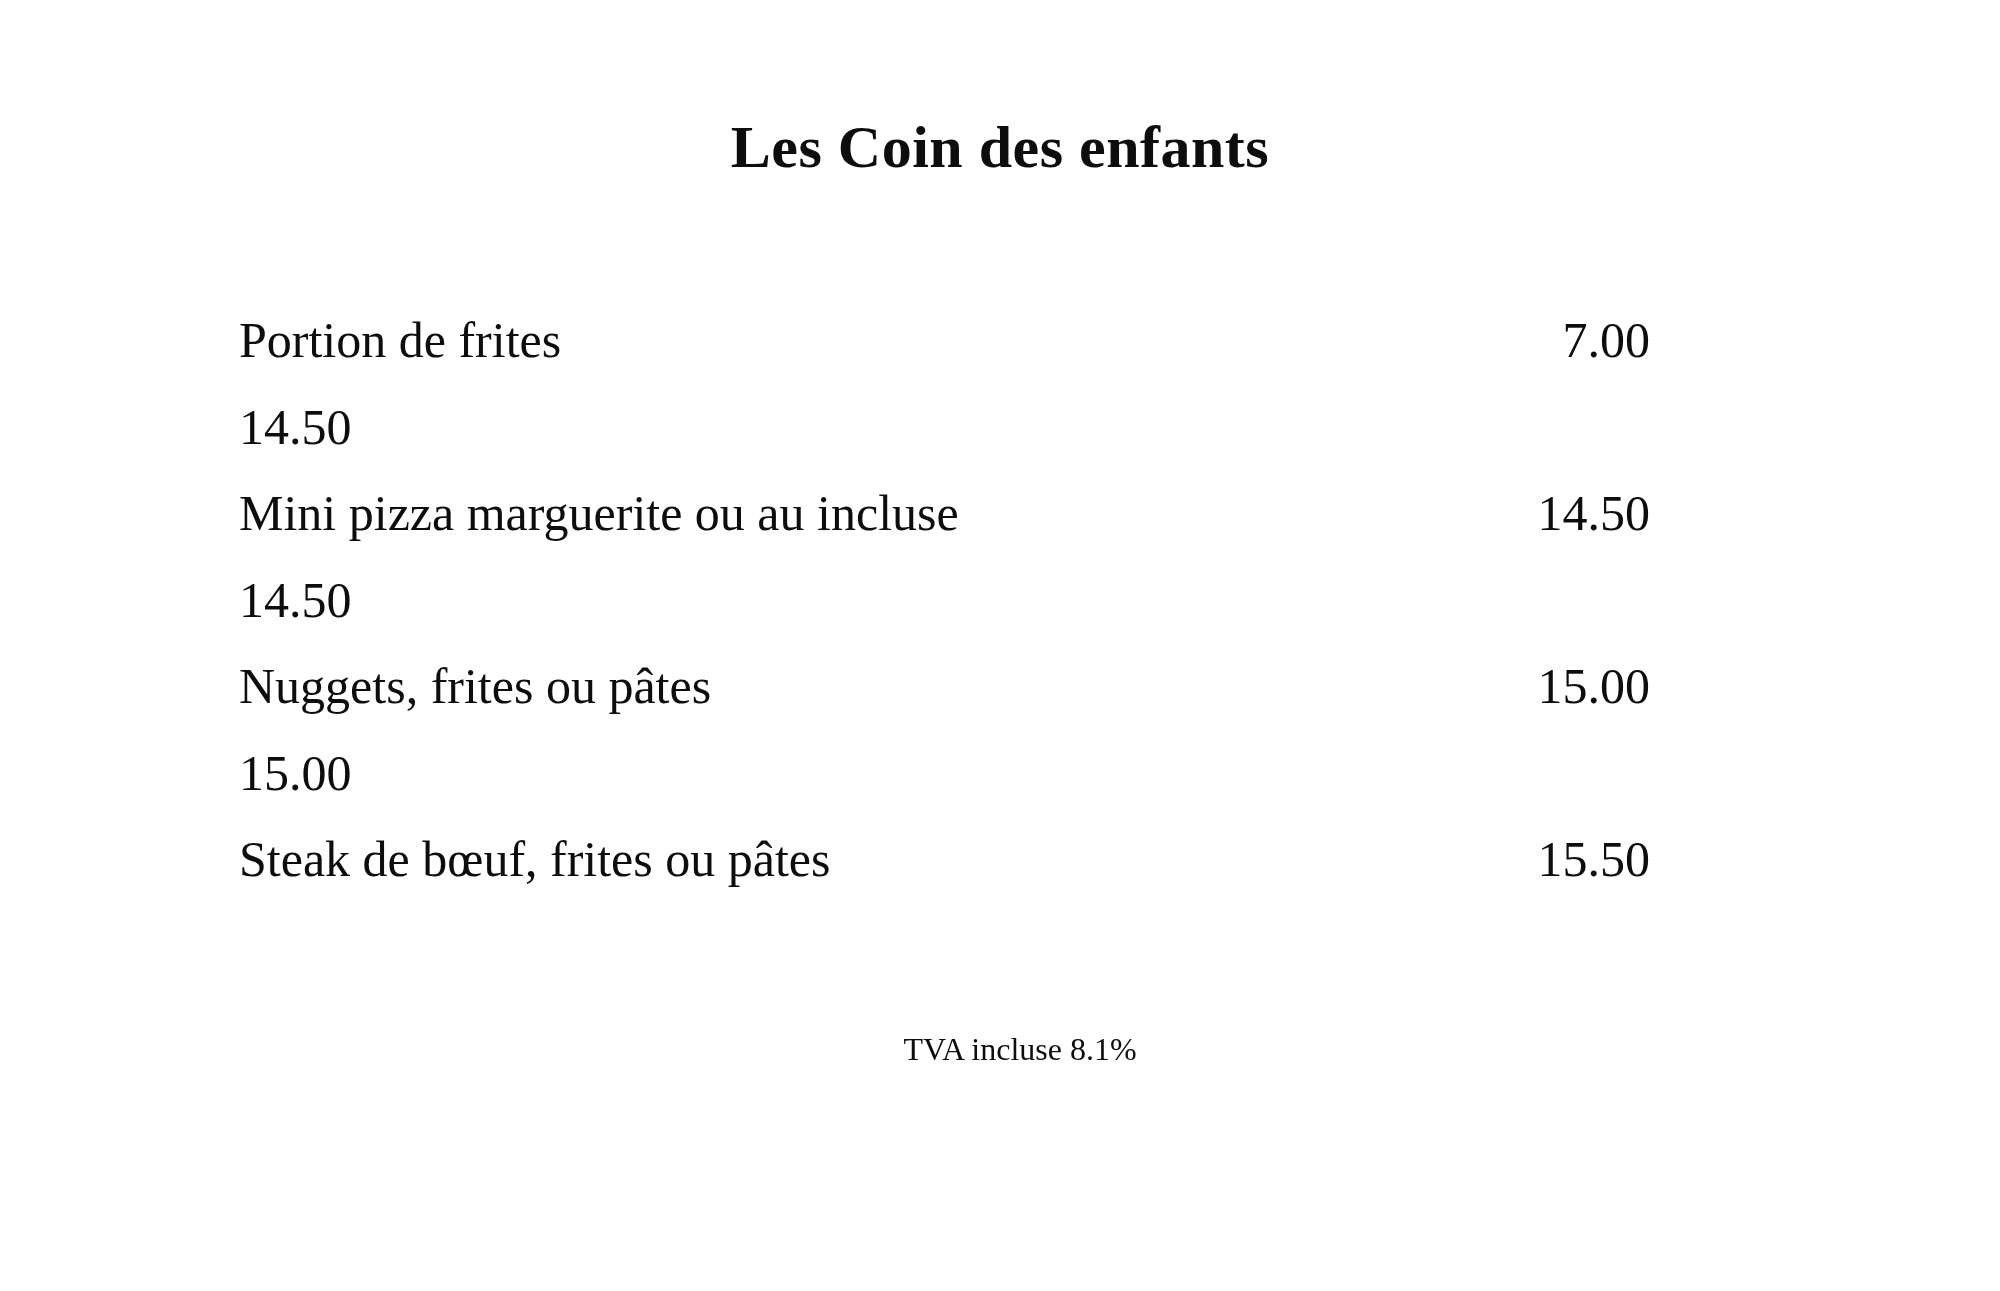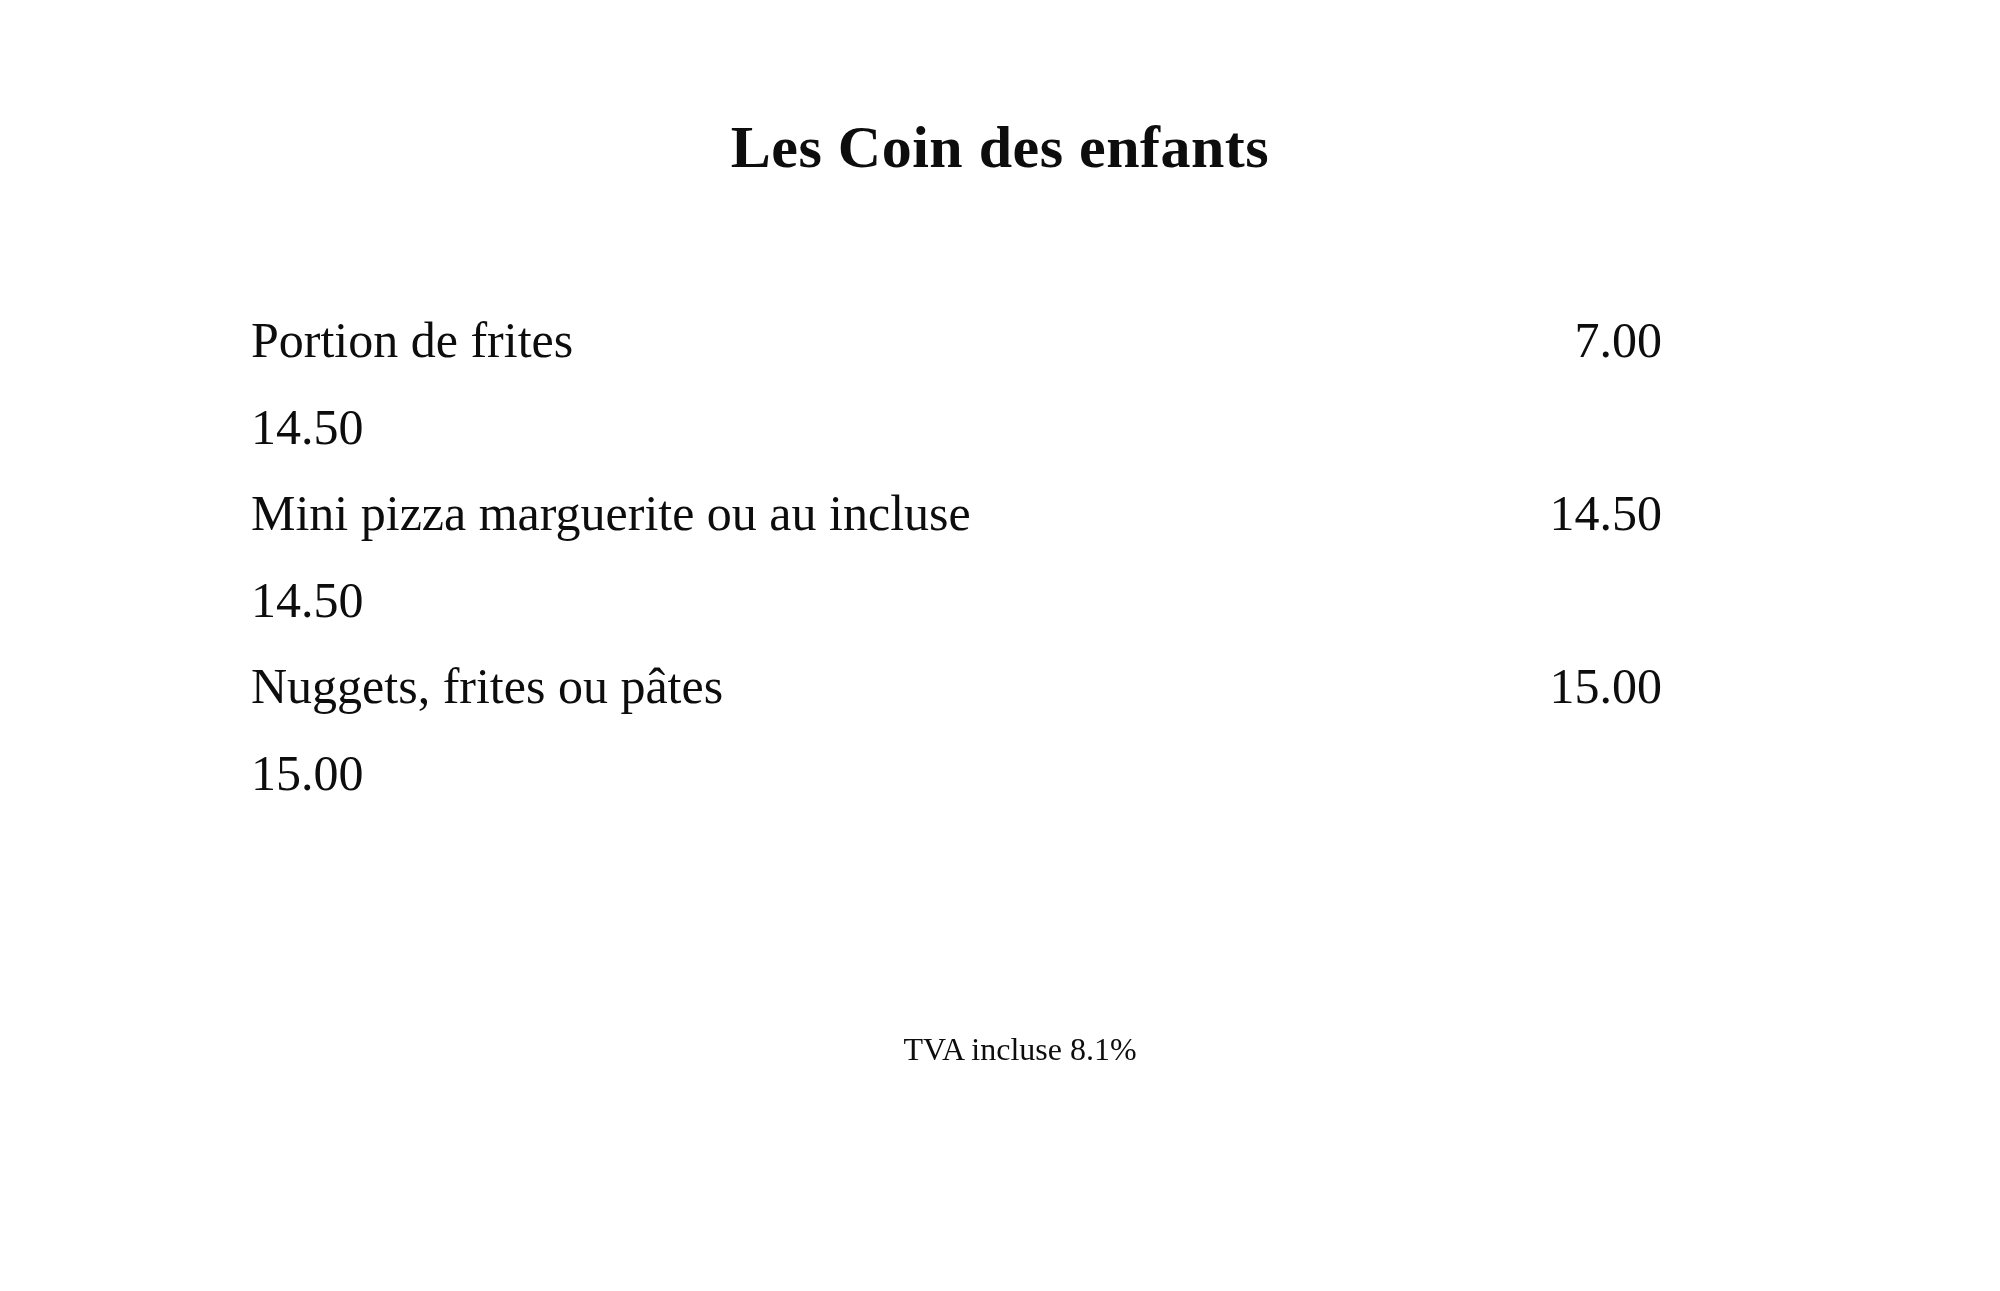--- a/index.html
+++ b/index.html
@@ -29,21 +29,20 @@
     font-size:60px;
     line-height:70px;
     font-weight:700;
     letter-spacing:0.5px;
   }
   .menu-list{
     position:absolute;
     top:297px;
     left:239px;
     width:1411px;
-    margin-left:12px;
   }
   .menu-row{
     height:86.5px;
     display:flex;
     justify-content:space-between;
     align-items:center;
     font-size:50px;
   }
   .item-name{
     white-space:nowrap;
@@ -92,18 +91,22 @@
 
     <div class="menu-row">
       <span class="item-name">Nuggets, frites ou pâtes</span>
       <span class="item-price">15.00</span>
     </div>
 
     <div class="menu-row">
       <span class="item-price">15.00</span>
     </div>
 
+    <div class="menu-row">
+      <span class="item-name">Steak de bœuf, frites ou pâtes</span>
+      <span class="item-price">15.50</span>
+    </div>
 
   </div>
 
   <div class="menu-footer">TVA incluse 8.1%</div>
 
 </div>
 
 </body></html>

